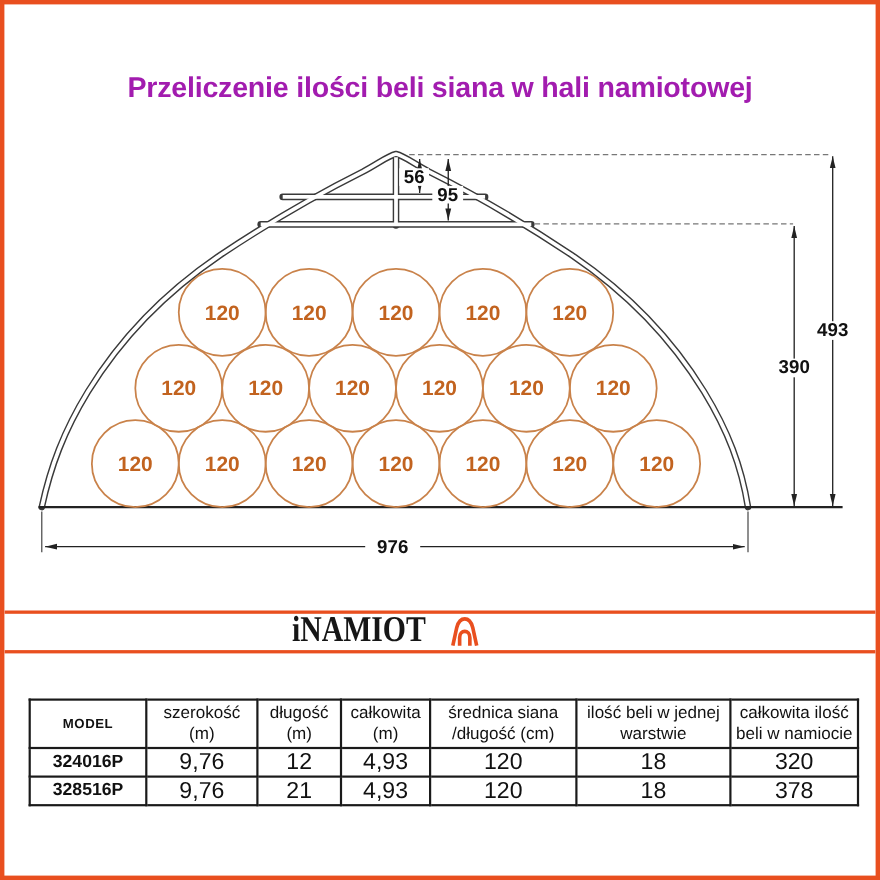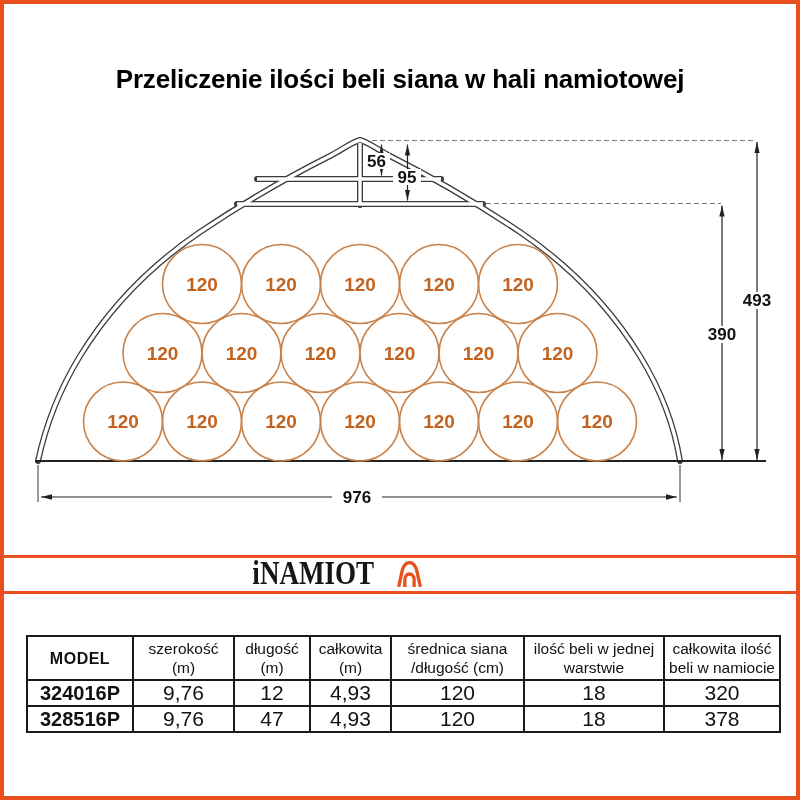--- a/index.html
+++ b/index.html
@@ -8,62 +8,62 @@
     box-sizing:border-box;
     position:relative;
     background:#ffffff;
     border:4px solid #E94F1F;
     font-family:"Liberation Sans", sans-serif;
     overflow:hidden;
   }
   .page-title{
     position:absolute; top:60px; left:0; width:792px;
     text-align:center;
-    font-size:26px; font-weight:bold; color:#000000;
+    font-size:26px; font-weight:bold; color:#a21caf;
     letter-spacing:-0.2px;
   }
   svg.diagram{ position:absolute; top:0; left:-4px; }
   .frame-black{ stroke:#3a3a3a; stroke-width:6; fill:none; stroke-linecap:round; stroke-linejoin:round;}
   .frame-white{ stroke:#ffffff; stroke-width:3.4; fill:none; stroke-linecap:butt; stroke-linejoin:round;}
   .dashline{ stroke:#777; stroke-width:1.2; stroke-dasharray:5 3; fill:none;}
   .dimline{ stroke:#222; stroke-width:1.2; fill:none;}
   .ground{ stroke:#222; stroke-width:2.2; }
   .extline{ stroke:#333; stroke-width:1; }
   .plate{ fill:#ffffff; }
   .dimtext{ font-family:"Liberation Sans", sans-serif; font-size:17px; font-weight:bold; fill:#111; text-anchor:middle;}
   .bale{ fill:none; stroke:#C9824A; stroke-width:1.6; }
   .baletext{ font-family:"Liberation Sans", sans-serif; font-size:19px; font-weight:bold; fill:#C2631F; text-anchor:middle;}
   .rule{ position:absolute; left:0; width:792px; height:3px; background:#E94F1F; }
   .rule-top{ top:551px; }
   .rule-bottom{ top:587px; }
   .logo-row{
-    position:absolute; top:553px; left:0; width:656px; height:33px;
+    position:absolute; top:553px; left:13px; width:656px; height:33px;
     display:flex; align-items:center; justify-content:center; gap:7px;
   }
   .logo-text{
     font-family:"Liberation Serif", serif;
     font-weight:bold; font-size:33px; color:#161616;
     transform:scaleX(0.82); transform-origin:center;
     line-height:1;
   }
   table.spec{
     position:absolute; top:631px; left:22px;
     border-collapse:collapse; table-layout:fixed;
     width:753px;
     background:#fff;
   }
   table.spec th, table.spec td{
     border:2px solid #1a1a1a;
     text-align:center; vertical-align:middle;
     padding:0; color:#111;
   }
   table.spec th{ font-weight:normal; font-size:15.5px; height:42px; line-height:19px;}
-  table.spec th.model-h{ font-weight:bold; font-size:16px; letter-spacing:0.5px;border-radius:13px;}
+  table.spec th.model-h{ font-weight:bold; font-size:12px; letter-spacing:0.5px;border-radius:13px;}
   table.spec td{ font-size:21px; height:23px; font-weight:normal;}
-  table.spec td.model-c{ font-weight:bold; font-size:20px;margin-left:30px;}
+  table.spec td.model-c{ font-weight:bold; font-size:16px;margin-left:30px;}
   col.c0{width:106px} col.c1{width:101px} col.c2{width:76px} col.c3{width:81px}
   col.c4{width:133px} col.c5{width:140px} col.c6{width:116px}
 </style>
 </head>
 <body>
 
 <div class="page-title">Przeliczenie ilości beli siana w hali namiotowej</div>
 
 <svg class="diagram" width="800" height="548" viewBox="0 0 800 548" xmlns="http://www.w3.org/2000/svg">
   <defs>
@@ -250,20 +250,20 @@
       <td>9,76</td>
       <td>12</td>
       <td>4,93</td>
       <td>120</td>
       <td>18</td>
       <td>320</td>
     </tr>
     <tr>
       <td class="model-c">328516P</td>
       <td>9,76</td>
-      <td>47</td>
+      <td>21</td>
       <td>4,93</td>
       <td>120</td>
       <td>18</td>
       <td>378</td>
     </tr>
   </tbody>
 </table>
 
 </body></html>

